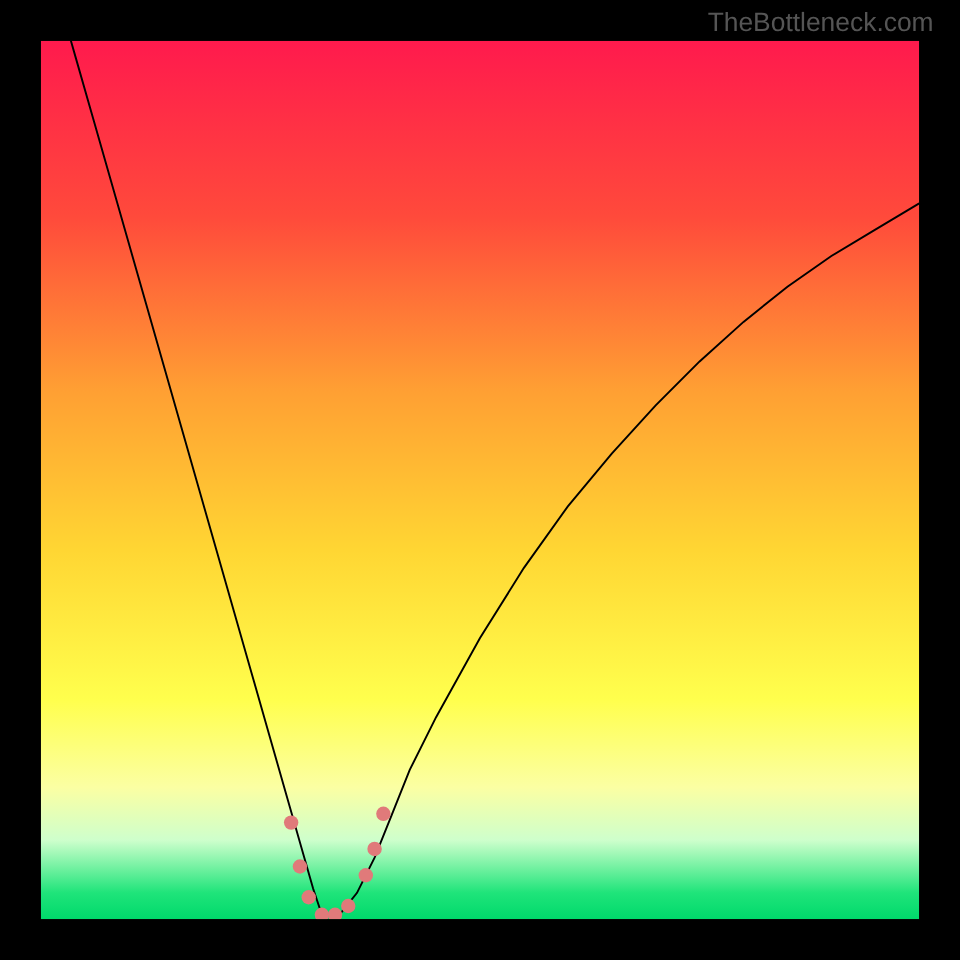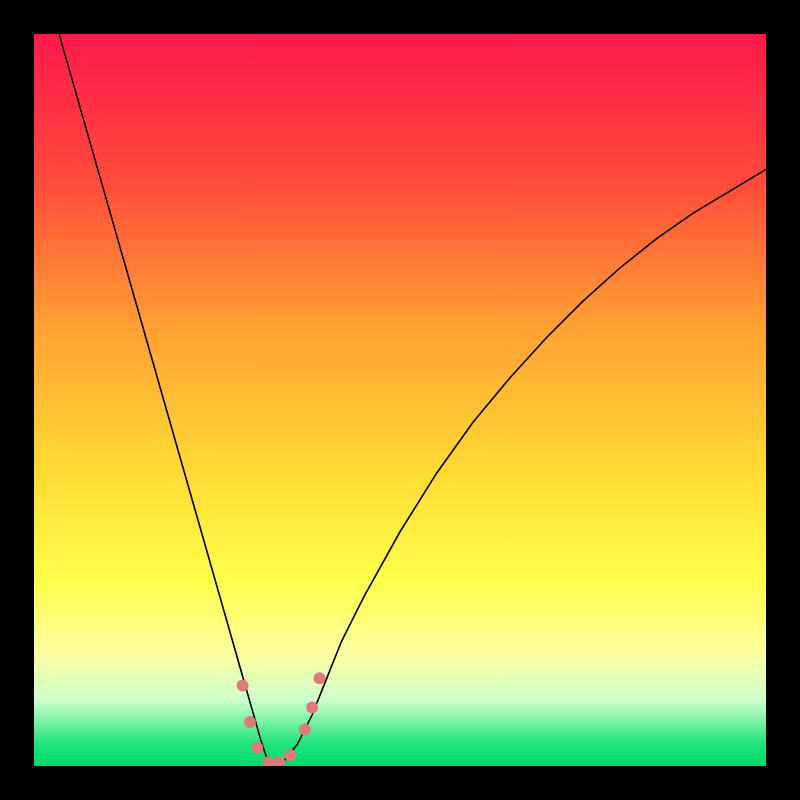--- a/index.html
+++ b/index.html
@@ -26,20 +26,21 @@
     top: 34px;
     width: 732px;
     height: 732px;
   }
   .plot svg { display: block; }
 </style>
 </head>
 <body>
 
 <div class="container">
+  <div class="watermark">TheBottleneck.com</div>
   <div class="plot">
     <svg id="chart-svg" width="732" height="732" viewBox="0 0 732 732" preserveAspectRatio="none">
       <defs>
         <linearGradient id="bg-grad" x1="0" y1="0" x2="0" y2="1">
             <stop offset="0%" stop-color="#ff1a4d"></stop>
             <stop offset="20%" stop-color="#ff4a3b"></stop>
             <stop offset="40%" stop-color="#ffa033"></stop>
             <stop offset="58%" stop-color="#ffd633"></stop>
             <stop offset="75%" stop-color="#ffff4d"></stop>
             <stop offset="85%" stop-color="#fbffa3"></stop>

